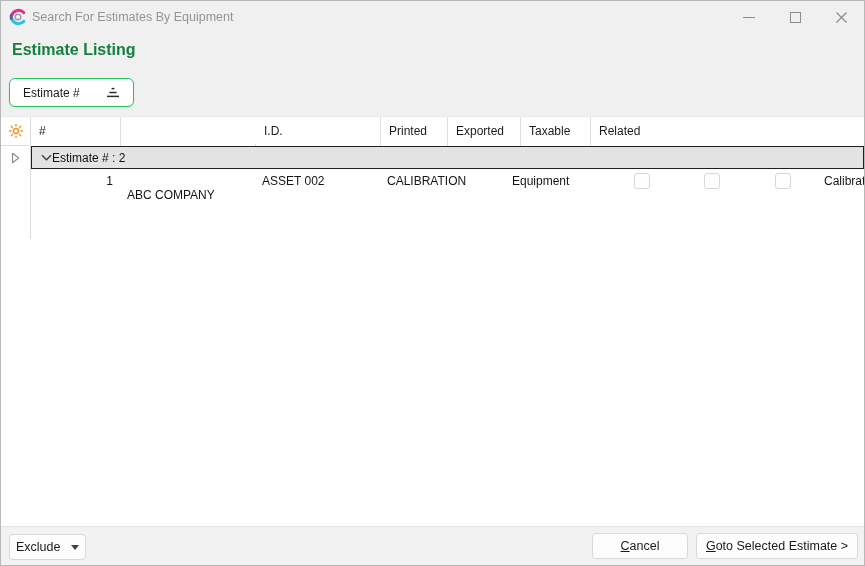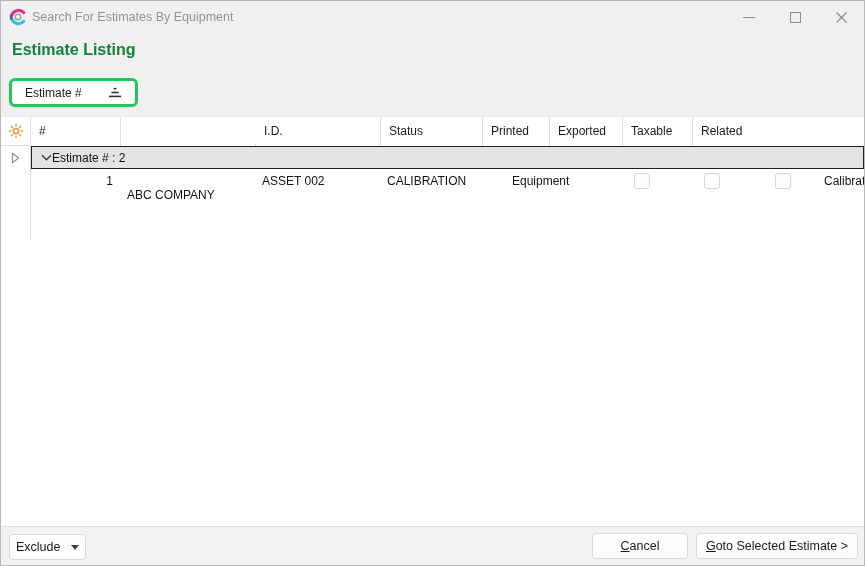--- a/index.html
+++ b/index.html
@@ -15,21 +15,21 @@
   .win-controls{position:absolute;right:0;top:0;height:32px;display:flex;}
   .wc{width:46px;height:32px;border:none;background:transparent;display:flex;align-items:center;justify-content:center;padding:0;cursor:default;}
   .min-glyph{display:block;width:12px;height:1px;background:#8d8d8d;}
   .max-glyph{display:block;width:11px;height:11px;border:1px solid #8d8d8d;box-sizing:border-box;}
   
   .panel{position:absolute;left:0;top:32px;right:0;height:83px;background:#f0f0f0;}
   .page-heading{position:absolute;left:11px;top:8px;margin:0;font-size:16px;font-weight:700;color:#15803d;}
   .chip{
     position:absolute;left:8px;top:45px;height:29px;box-sizing:border-box;
     display:flex;align-items:center;gap:26px;padding:0 13px;
-    background:#ffffff;border:3px solid #22c55e;border-radius:6px;
+    background:#ffffff;border:1px solid #22c55e;border-radius:6px;
     box-shadow:0 1px 2px rgba(0,0,0,0.07);font-size:12px;color:#1b1b1b;cursor:default;
   }
   
   .grid{position:absolute;left:0;top:115px;right:0;height:410px;background:#ffffff;border-top:1px solid #e9e9e9;}
   .header-row{position:absolute;left:0;top:0;right:0;height:29px;display:flex;box-sizing:border-box;}
   .hcell{box-sizing:border-box;border-right:1px solid #dedede;line-height:28px;padding-left:8px;font-size:12px;color:#1b1b1b;white-space:nowrap;overflow:hidden;}
   .indicator-h{display:flex;align-items:center;justify-content:center;padding-left:0;border-bottom:1px solid #dcdcdc;}
   .c-ind{width:30px;flex:0 0 30px;}
   .c-num{width:90px;flex:0 0 90px;}
   .c-company{width:135px;flex:0 0 135px;margin-top:27px;}
@@ -120,21 +120,20 @@
             <path d="M3.3 3.3 L4.4 4.4"></path>
               <path d="M11.6 11.6 L12.7 12.7"></path>
             <path d="M12.7 3.3 L11.6 4.4"></path>
               <path d="M3.3 12.7 L4.4 11.6"></path>
           </g>
         </svg>
       </div>
       <div class="hcell c-num">#</div>
       <div class="hcell c-company">Company</div>
       <div class="hcell c-id">I.D.</div>
-      <div class="hcell c-status">Status</div>
       <div class="hcell c-printed">Printed</div>
       <div class="hcell c-exported">Exported</div>
       <div class="hcell c-taxable">Taxable</div>
       <div class="hcell c-related">Related</div>
     </div>
 
     <div class="indicator-col">
       <svg class="row-pointer" width="9" height="12" viewBox="0 0 9 12">
         <path d="M1.5 1.3 L7.6 6 L1.5 10.7 Z" fill="none" stroke="#8f8f8f" stroke-width="1.2" stroke-linejoin="round"></path>
       </svg>

